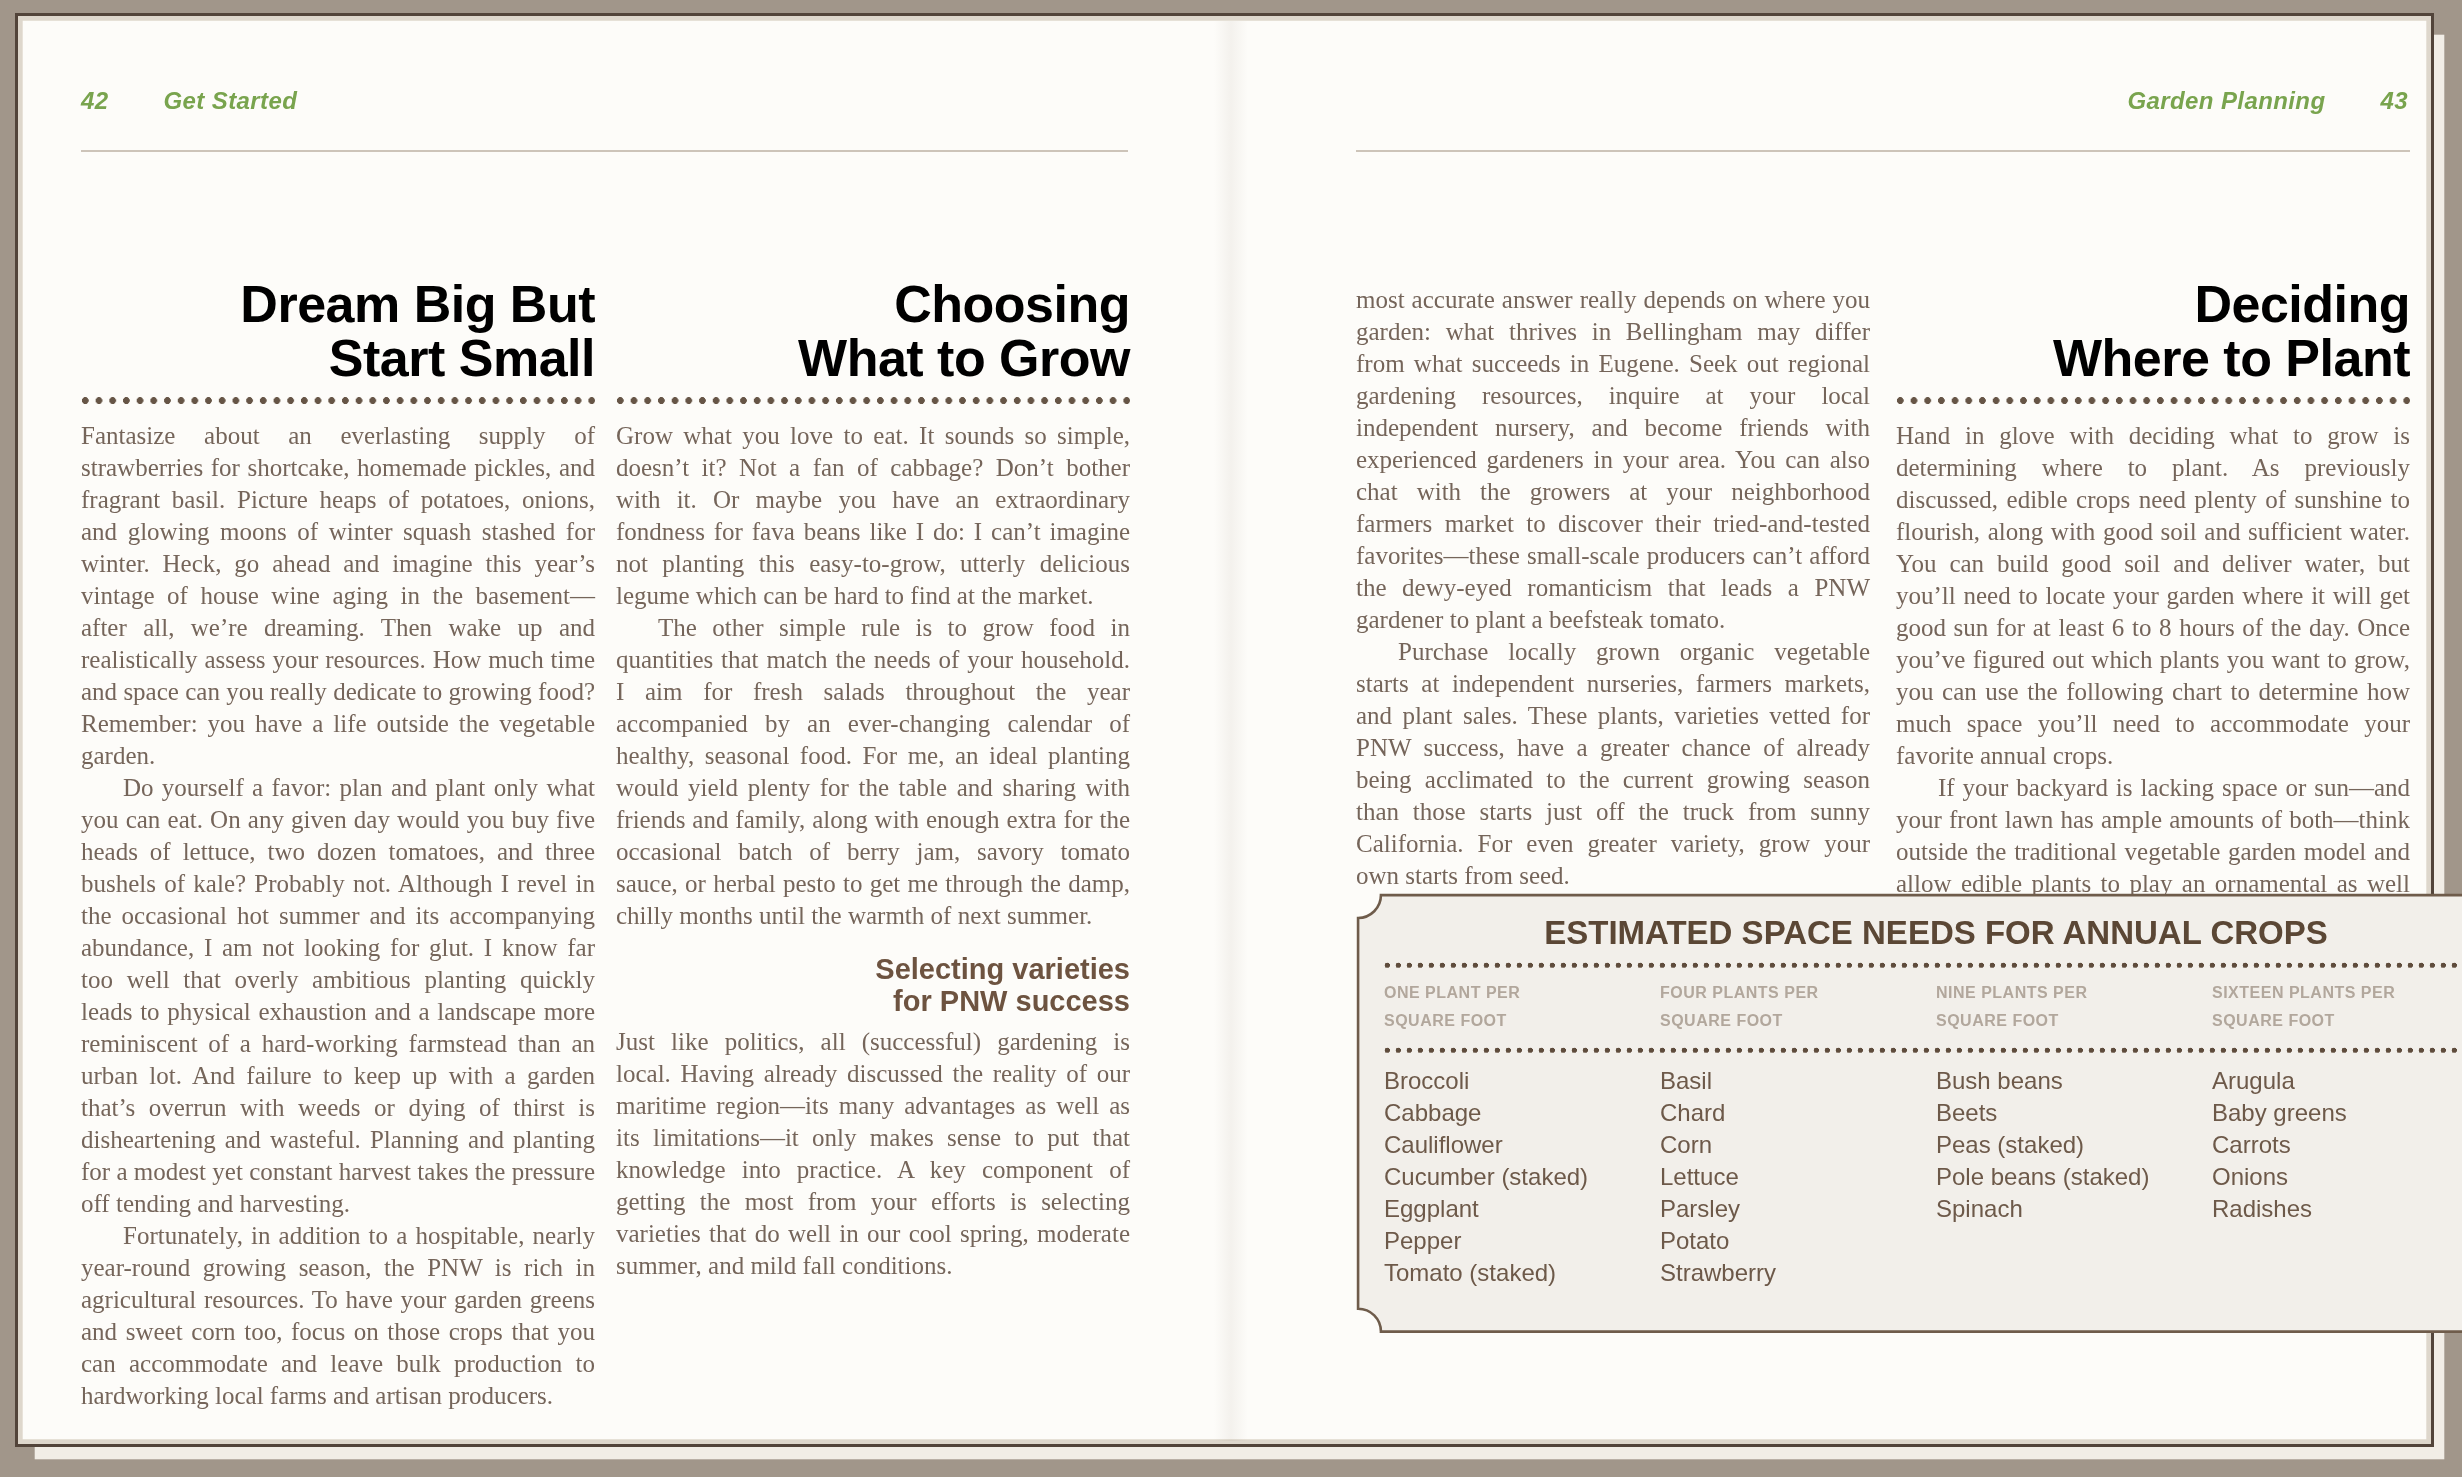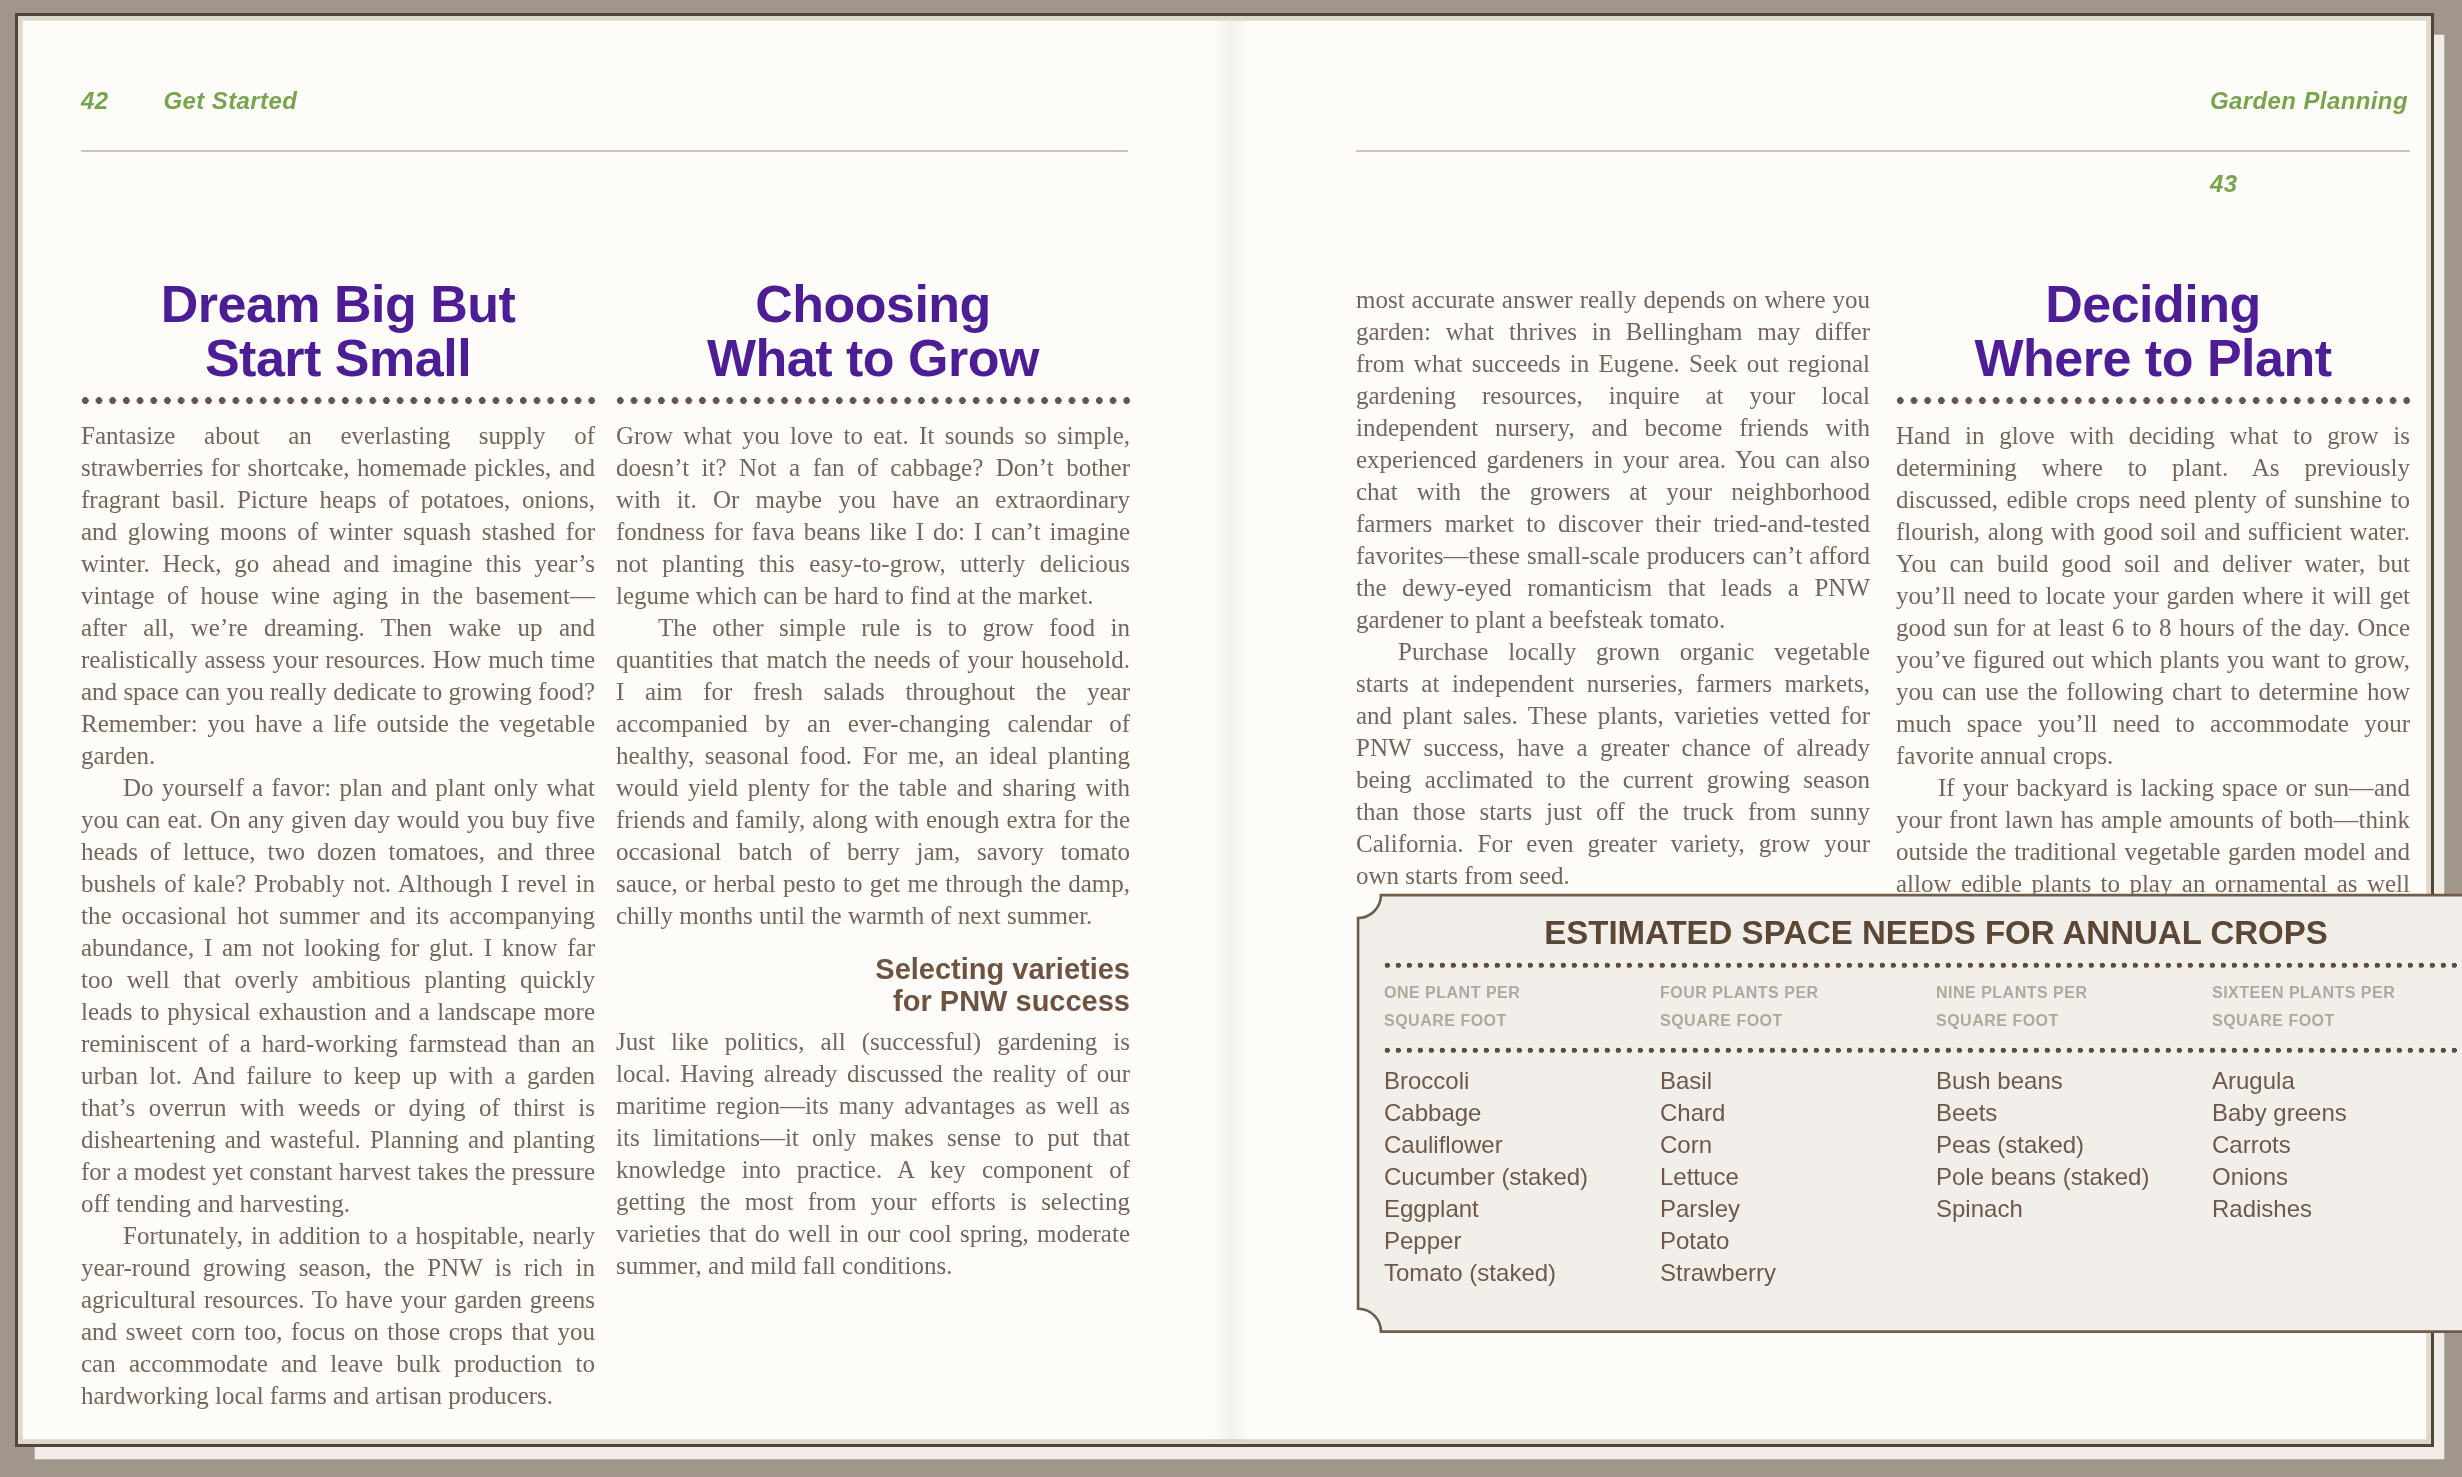--- a/index.html
+++ b/index.html
@@ -16,39 +16,39 @@
   }
   .gutter{
     position:absolute;left:1214px;top:21px;bottom:36px;width:34px;
     background:linear-gradient(90deg,rgba(120,100,80,0) 0%,rgba(120,100,80,.07) 50%,rgba(120,100,80,0) 100%);
   }
   .runhead{
     position:absolute;top:87px;display:flex;gap:55px;
     color:#79a44e;font-style:italic;font-weight:bold;font-size:24px;letter-spacing:0.4px;
   }
   .runhead.left{left:81px;}
-  .runhead.right{right:54px;flex-direction:column;}
+  .runhead.right{right:54px;}
   .headrule{position:absolute;top:150px;height:1.9px;background:#cdc4b9;}
   .headrule.left{left:81px;width:1047px;}
   .headrule.right{left:1356px;width:1054px;}
 
   .col{
     position:absolute;top:277px;width:514px;
     color:#75655a;font-family:"Liberation Serif",serif;
     font-size:25px;line-height:32px;text-align:justify;hyphens:auto;
   }
   .col.c1{left:81px;}
   .col.c2{left:616px;}
   .col.c3{left:1356px;top:284px;}
   .col.c4{left:1896px;}
 
   .heading{
-    font-family:"Liberation Sans",sans-serif;color:#4c1d95;
+    font-family:"Liberation Sans",sans-serif;color:#000000;
     font-weight:bold;font-size:52px;line-height:54px;letter-spacing:-0.5px;
-    white-space:pre-line;text-align:center;margin:0 0 11.4px;
+    white-space:pre-line;text-align:right;margin:0 0 11.4px;
   }
   .dotrule{
     height:8.5px;margin:0 0 15px;
     background-image:radial-gradient(circle at 4.3px 4.3px,#665546 3px,transparent 3.6px);
     background-size:13.7px 8.5px;background-repeat:repeat-x;
   }
   .para{margin:0;}
   .para.indent{text-indent:42px;}
   .subhead{
     font-family:"Liberation Sans",sans-serif;font-weight:bold;color:#6d5340;

